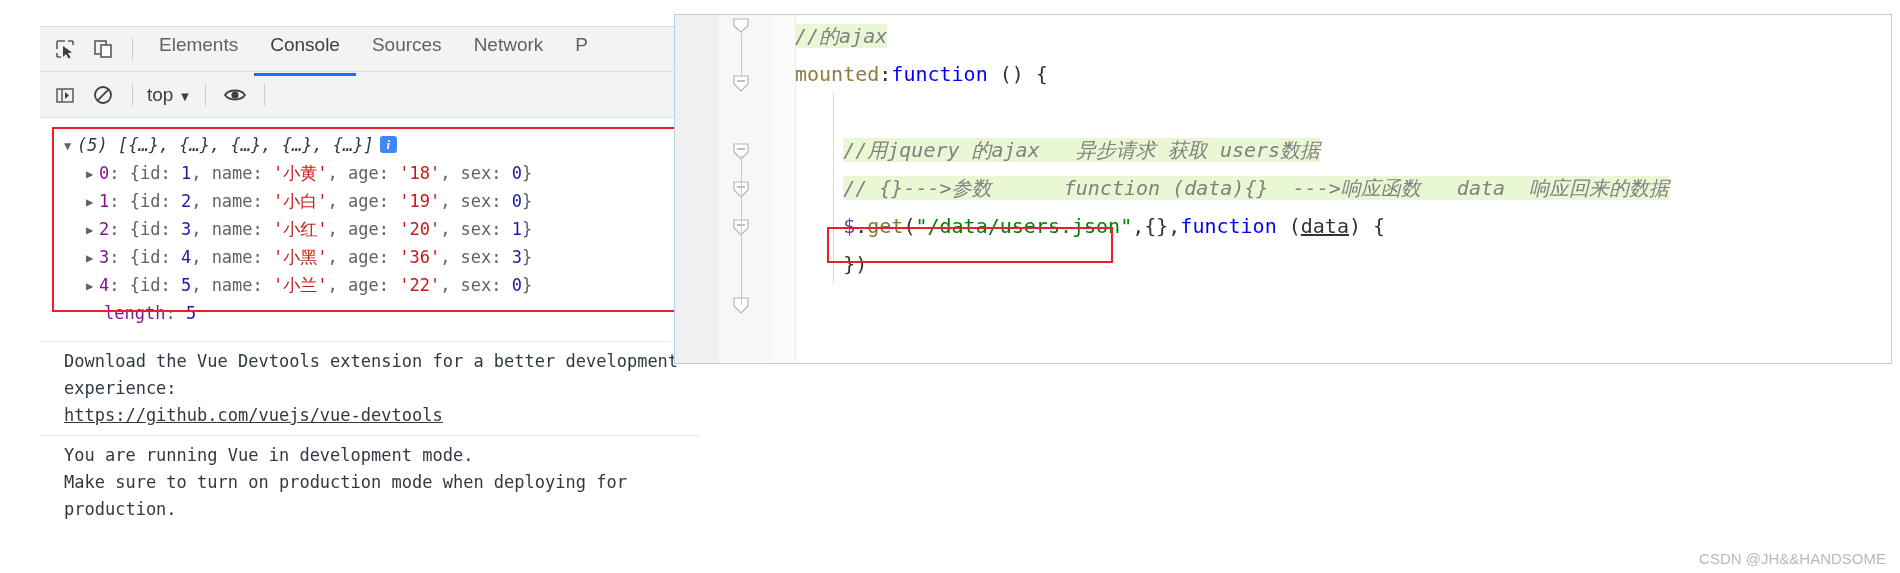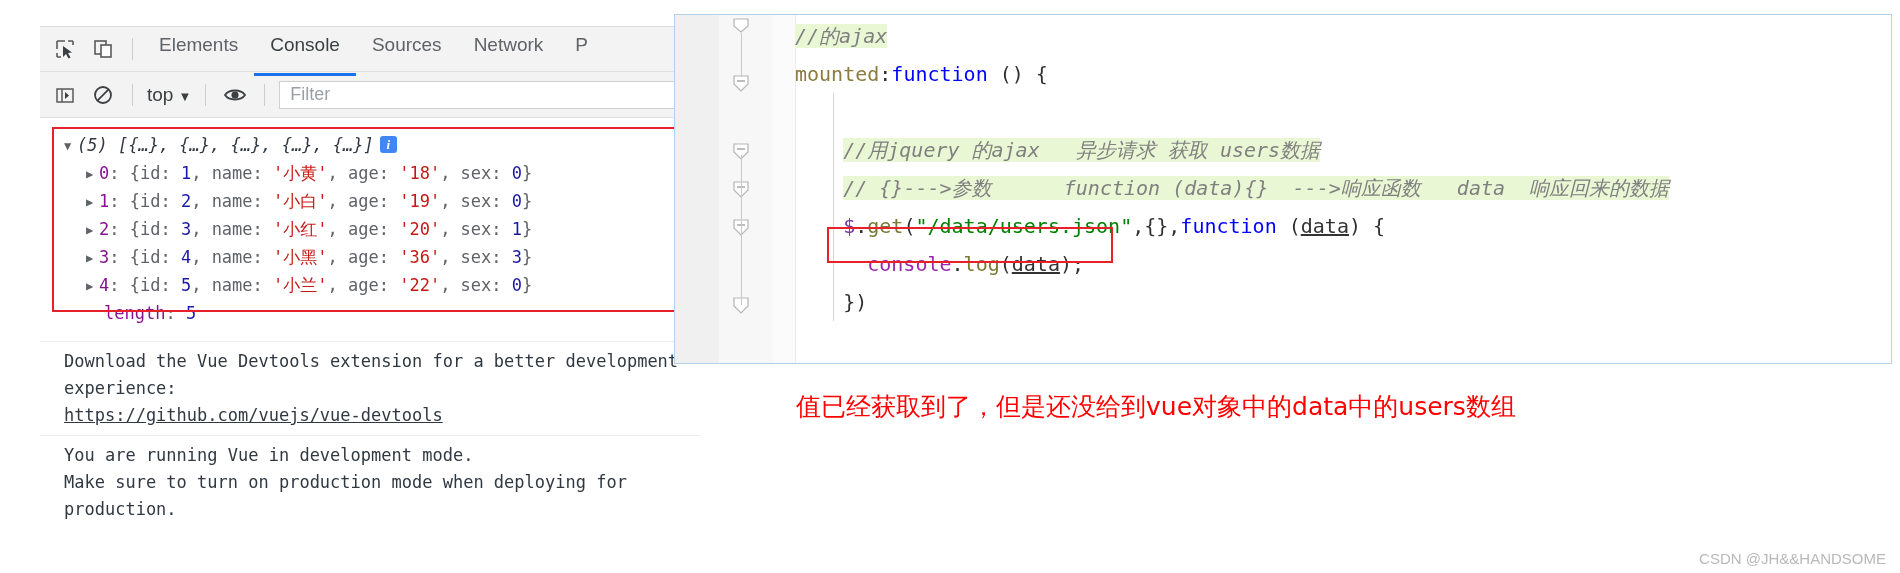--- a/index.html
+++ b/index.html
@@ -374,21 +374,20 @@
         <span>top</span><span class="dt-caret">▼</span>
       </div>
       <div class="dt-sep"></div>
       <div class="dt-iconbtn">
         <svg width="24" height="22" viewBox="0 0 24 22">
           <path d="M2 11 C6 5, 18 5, 22 11 C18 17, 6 17, 2 11 Z" stroke="#3c4043" stroke-width="1.8" fill="none"></path>
           <circle cx="12" cy="11" r="3.6" fill="#3c4043"></circle>
         </svg>
       </div>
       <div class="dt-sep"></div>
-      <div class="dt-filter">Filter</div>
     </div>
 
     <div class="console-body">
 
       <div class="redbox-array"></div>
 
       <div class="obj-group">
 
         <div class="row">
           <span class="tri tri-down"></span><span class="c-italic">(5) [{…}, {…}, {…}, {…}, {…}]</span><span class="info-badge">i</span>
@@ -485,25 +484,23 @@
       <div class="cline"><span class="tok-prop">mounted</span><span class="tok-punc">:</span><span class="tok-kw">function</span><span class="tok-default"> () {</span></div>
 
       <div class="cline"><span class="indent-bar"></span></div>
 
       <div class="cline"><span class="indent-bar"></span>    <span class="hl-comment">//用jquery 的ajax   异步请求 获取 users数据</span></div>
 
       <div class="cline"><span class="indent-bar"></span>    <span class="hl-comment">// {}---&gt;参数      function (data){}  ---&gt;响应函数   data  响应回来的数据</span></div>
 
       <div class="cline"><span class="indent-bar"></span>    <span class="tok-dollar">$</span><span class="tok-punc">.</span><span class="tok-fn">get</span><span class="tok-default">(</span><span class="tok-str">"/data/users.json"</span><span class="tok-default">,{},</span><span class="tok-kw">function</span><span class="tok-default"> (</span><span class="tok-var">data</span><span class="tok-default">) {</span></div>
 
-      <div class="cline"><span class="indent-bar"></span>      <span class="tok-obj">console</span><span class="tok-punc">.</span><span class="tok-fn">log</span><span class="tok-default">(</span><span class="tok-var">data</span><span class="tok-default">);</span></div>
 
       <div class="cline"><span class="indent-bar"></span>    <span class="tok-default">})</span></div>
     </div>
 
     <div class="redbox-code"></div>
   </div>
 
-  <div class="annotation">值已经获取到了，但是还没给到vue对象中的data中的users数组</div>
 
   <div class="watermark">CSDN @JH&amp;&amp;HANDSOME</div>
 
 </div>
 
 </body></html>

